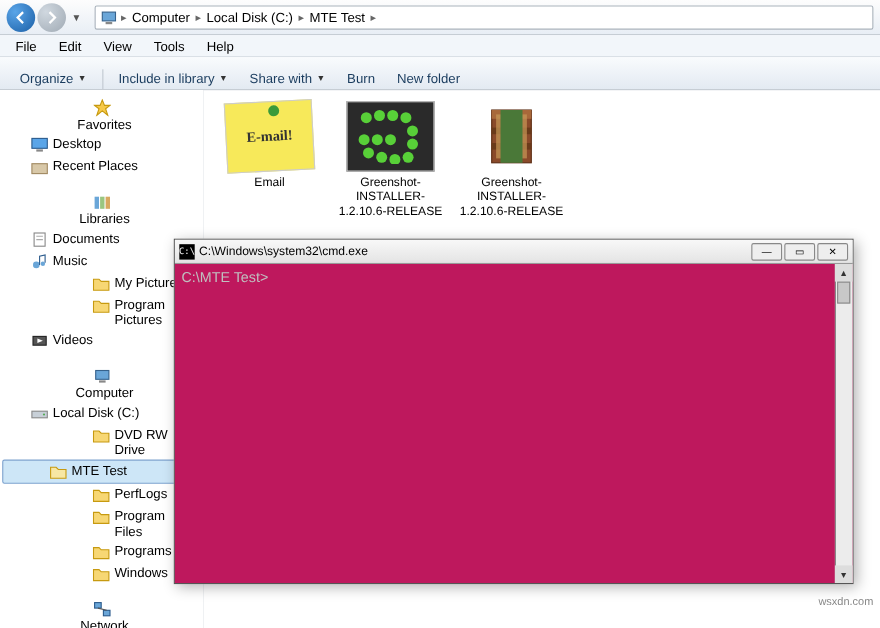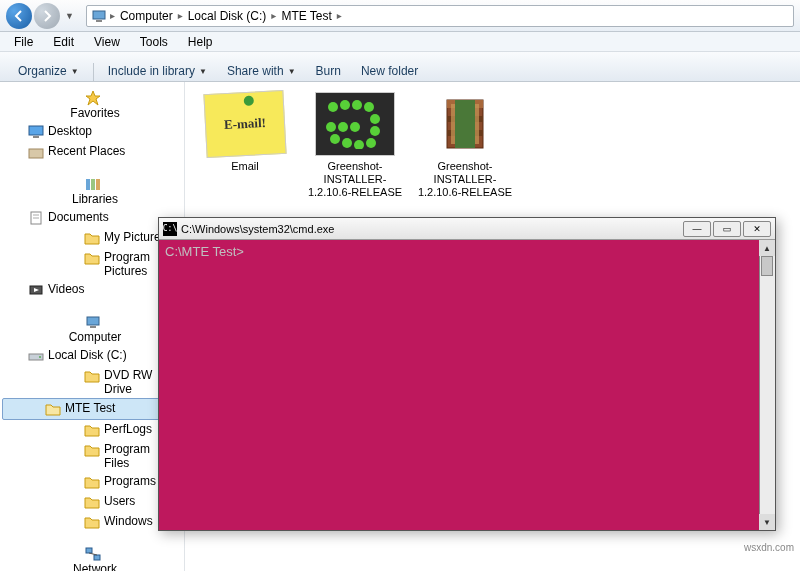--- a/index.html
+++ b/index.html
@@ -154,20 +154,28 @@
         <span>Libraries</span>
       </div>
       <div class="nav-item">
         <svg class="ico" width="16" height="16">
             <rect x="3" y="2" width="10" height="12" fill="#fff" stroke="#888"></rect>
             <line x1="5" y1="5" x2="11" y2="5" stroke="#aaa"></line>
             <line x1="5" y1="8" x2="11" y2="8" stroke="#aaa"></line>
           </svg>
         <span>Documents</span>
       </div>
+      <div class="nav-item">
+        <svg class="ico" width="16" height="16">
+            <circle cx="5" cy="11" r="3" fill="#6aa6d8"></circle>
+            <path d="M8 11 L8 3 L13 2 L13 9" stroke="#2a5a8c" fill="none"></path>
+            <circle cx="11" cy="10" r="2" fill="#6aa6d8"></circle>
+          </svg>
+        <span>Music</span>
+      </div>
       <div class="nav-item sub">
         <svg class="ico" width="16" height="16">
             <path d="M1 4 L6 4 L8 6 L15 6 L15 14 L1 14 Z" fill="#f7d774" stroke="#c79a10"></path>
           </svg>
         <span>My Pictures</span>
       </div>
       <div class="nav-item sub">
         <svg class="ico" width="16" height="16">
             <path d="M1 4 L6 4 L8 6 L15 6 L15 14 L1 14 Z" fill="#f7d774" stroke="#c79a10"></path>
           </svg>
@@ -220,26 +228,20 @@
         <svg class="ico" width="16" height="16">
             <path d="M1 4 L6 4 L8 6 L15 6 L15 14 L1 14 Z" fill="#f7d774" stroke="#c79a10"></path>
           </svg>
         <span>Program Files</span>
       </div>
       <div class="nav-item sub">
         <svg class="ico" width="16" height="16">
             <path d="M1 4 L6 4 L8 6 L15 6 L15 14 L1 14 Z" fill="#f7d774" stroke="#c79a10"></path>
           </svg>
         <span>Programs</span>
-      </div>
-      <div class="nav-item sub">
-        <svg class="ico" width="16" height="16">
-            <path d="M1 4 L6 4 L8 6 L15 6 L15 14 L1 14 Z" fill="#f7d774" stroke="#c79a10"></path>
-          </svg>
-        <span>Users</span>
       </div>
       <div class="nav-item sub">
         <svg class="ico" width="16" height="16">
             <path d="M1 4 L6 4 L8 6 L15 6 L15 14 L1 14 Z" fill="#f7d774" stroke="#c79a10"></path>
           </svg>
         <span>Windows</span>
       </div>
     </div>
 
     <div class="nav-group">

